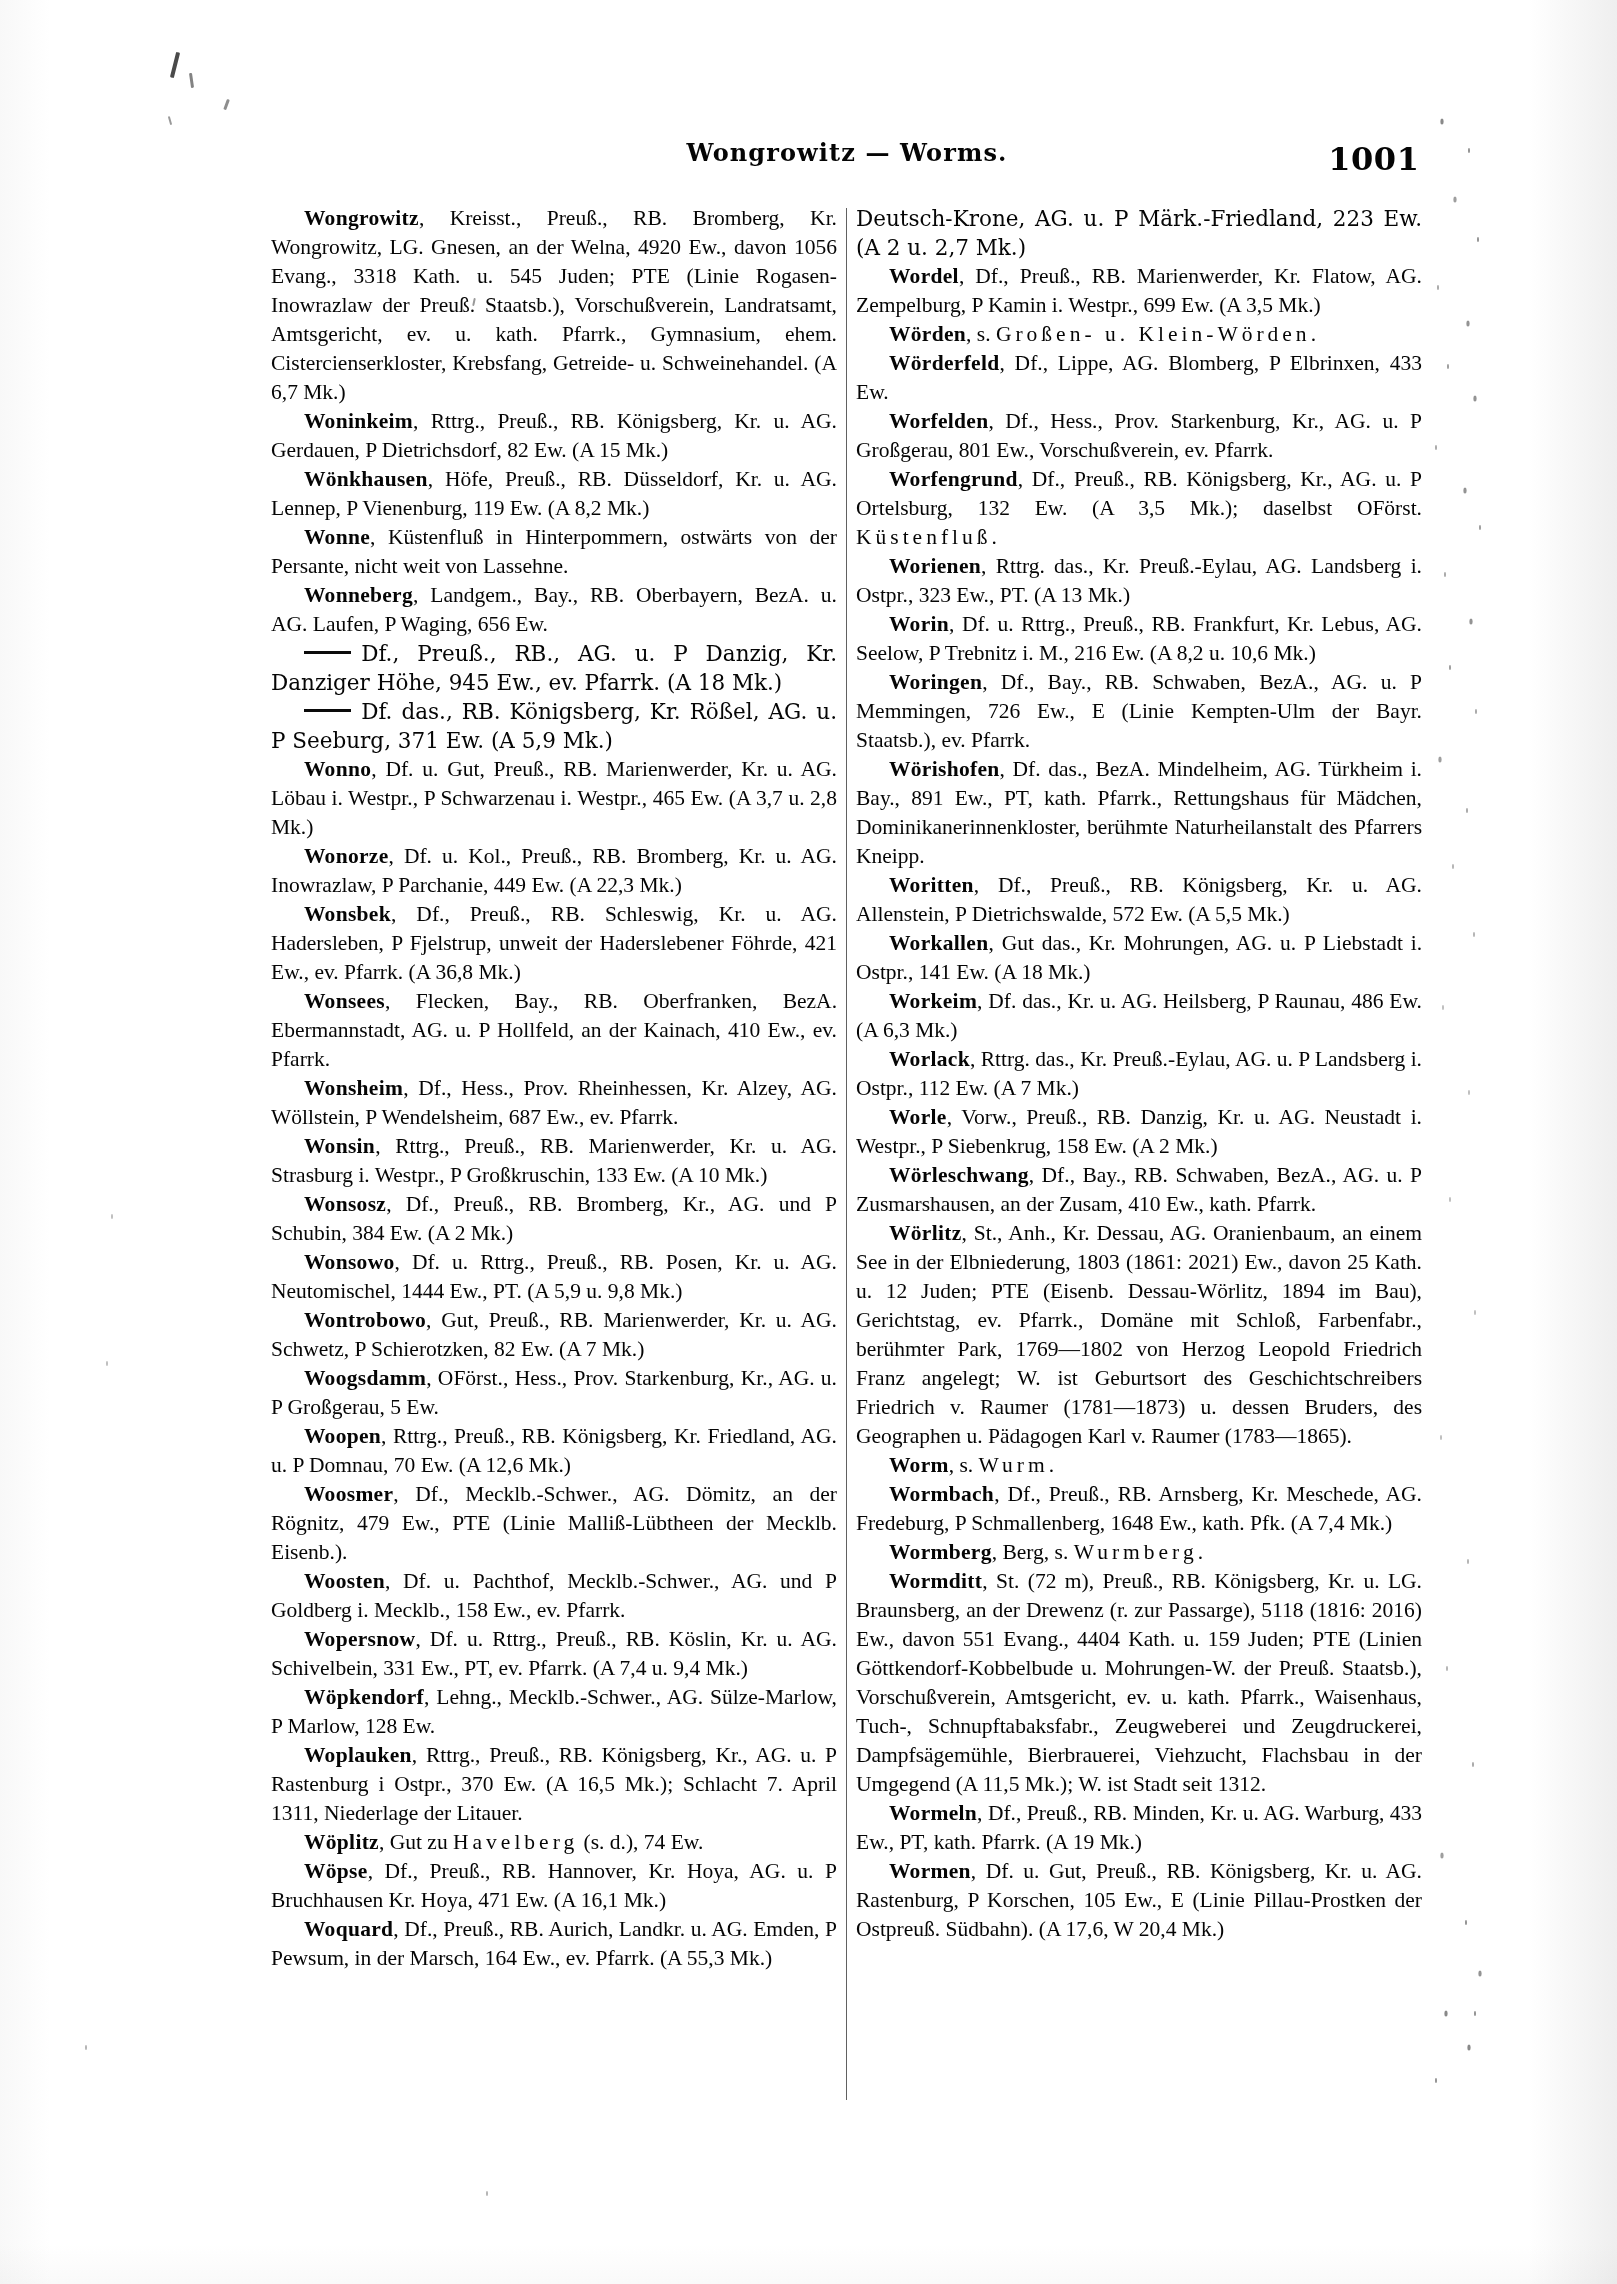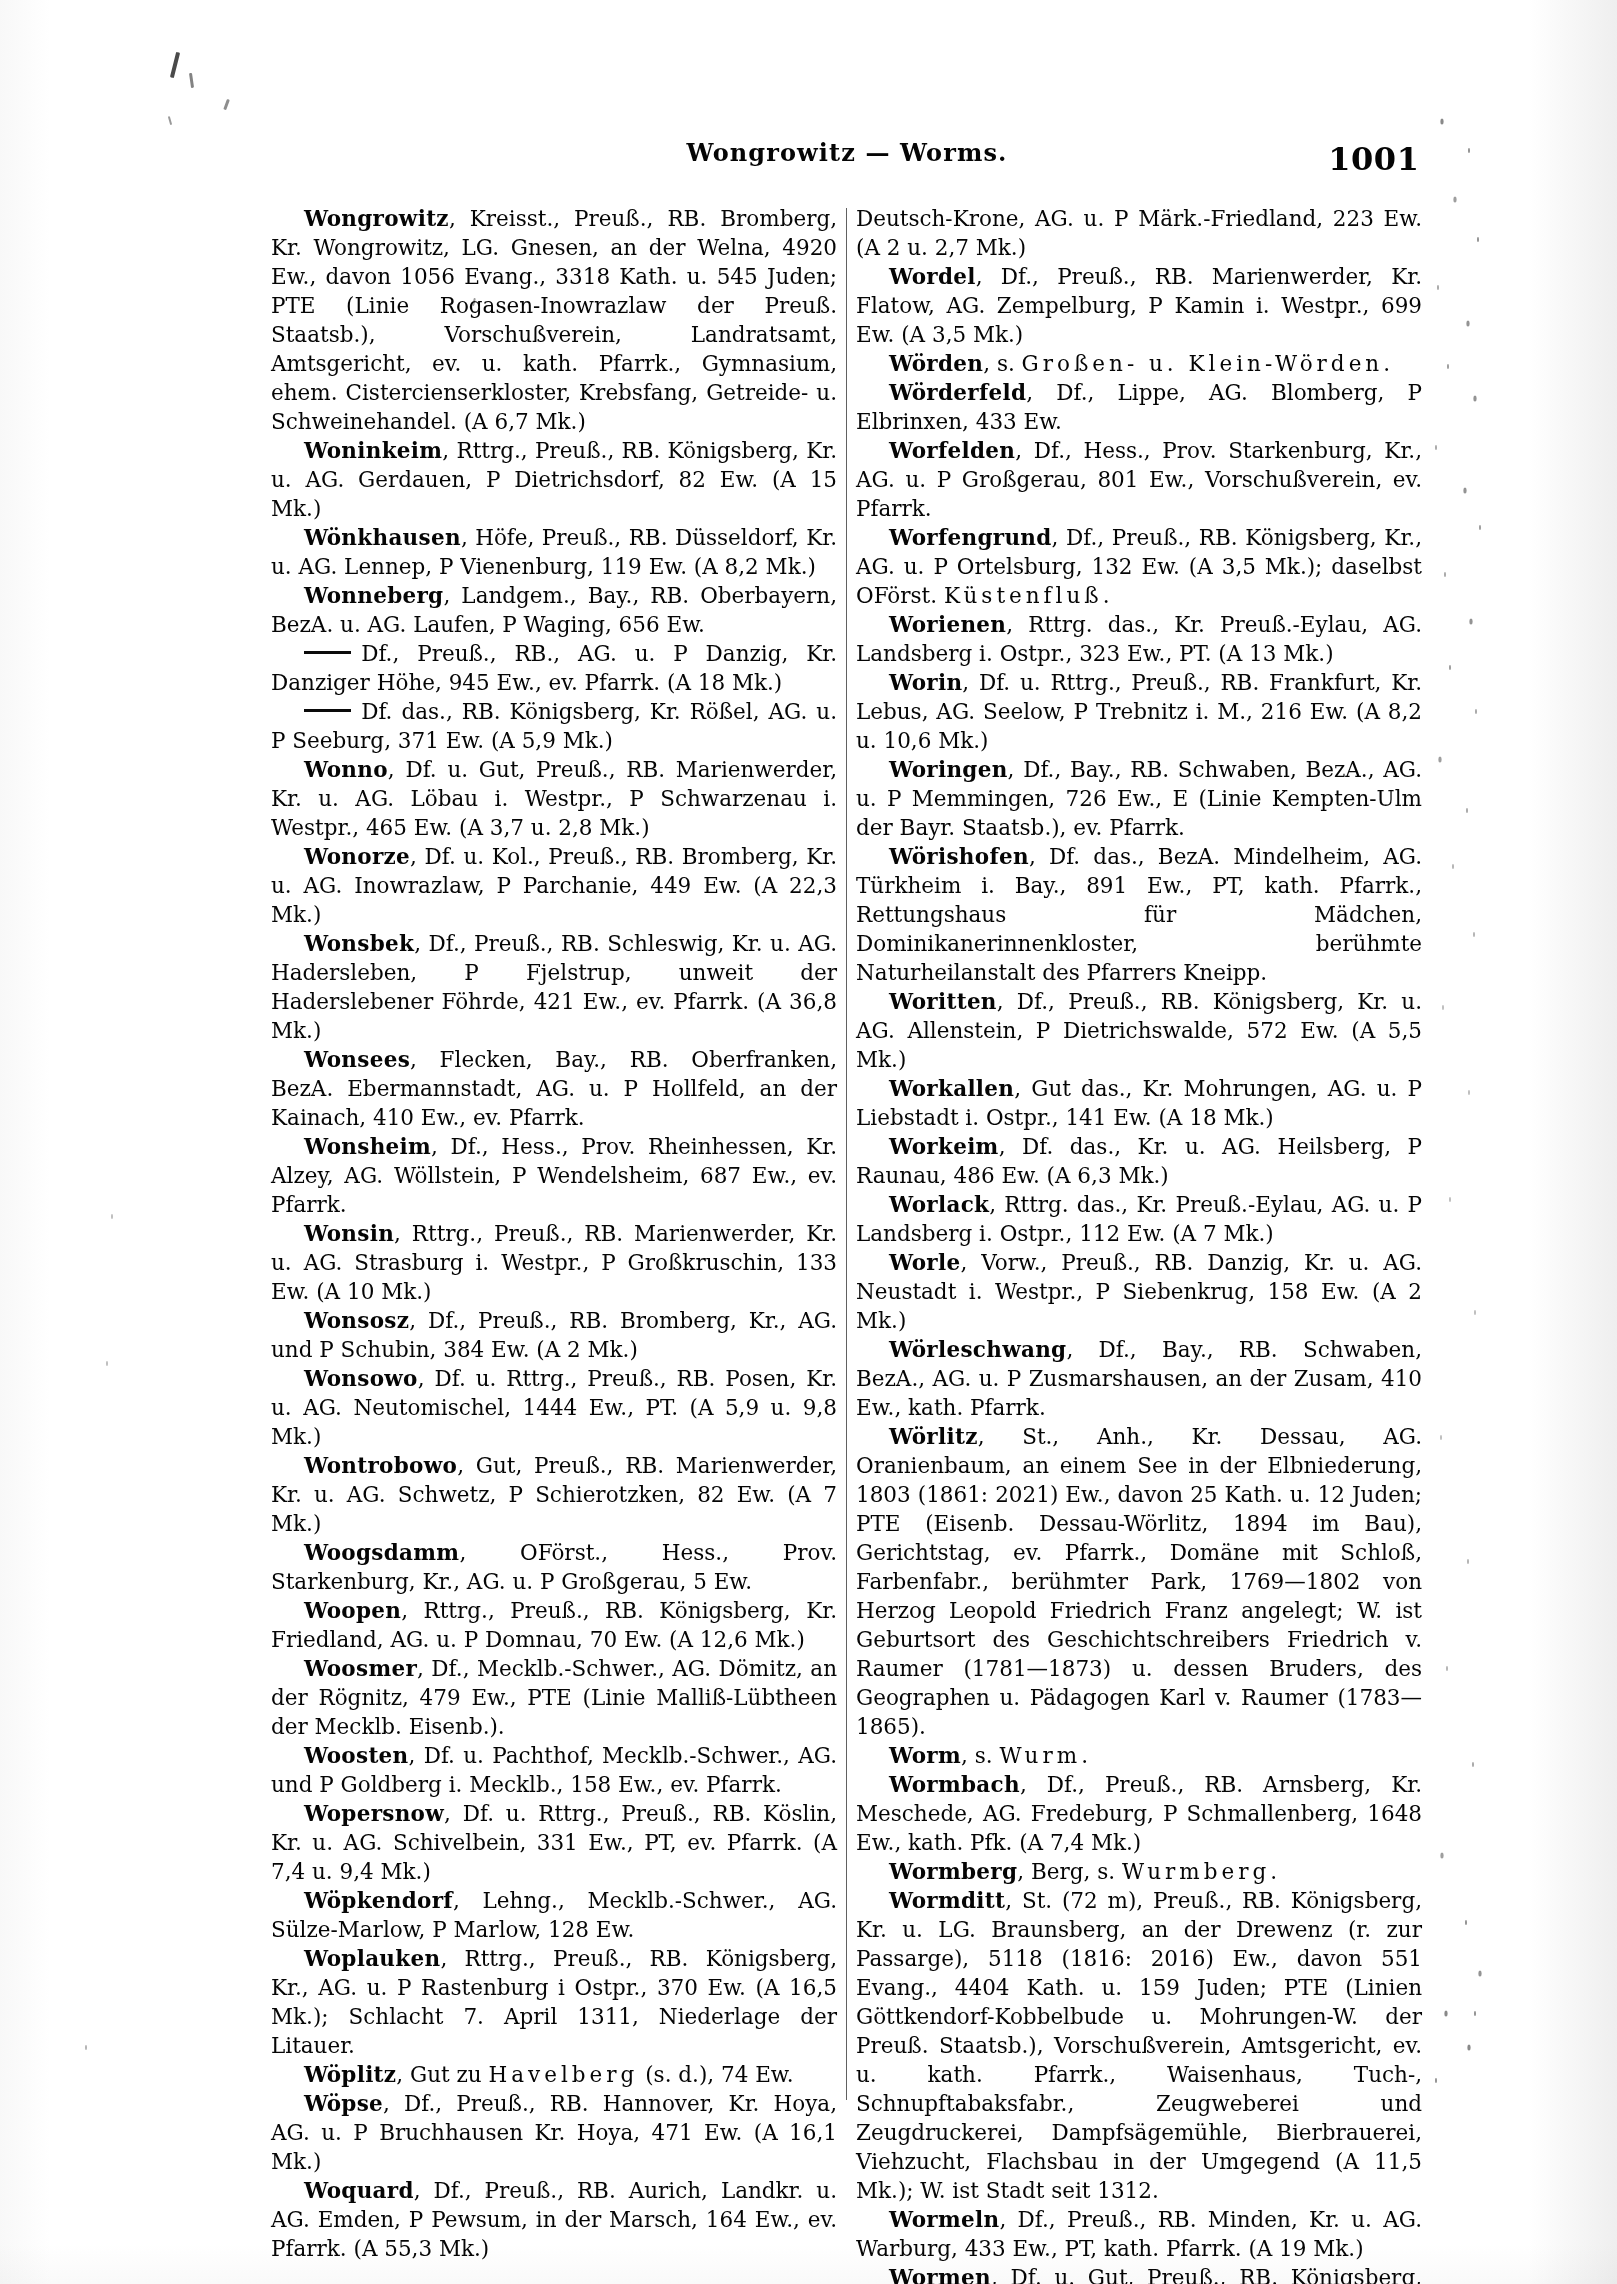--- a/index.html
+++ b/index.html
@@ -29,21 +29,21 @@
   .text-columns{
     position:absolute;top:204px;left:271px;width:1152px;
     display:flex;gap:19px;
   }
   .column{
     width:566px;
     font-size:21.5px;line-height:29px;text-align:justify;
     text-rendering:optimizeLegibility;
   }
   .column p{margin:0;padding:0;}
-  p.entry{text-indent:33px;}
+  p.entry{text-indent:33px;font-family:Liberation Serif, serif;}
   p.dash{text-indent:33px;}
   p.cont{text-indent:0;}
   .head{font-weight:bold;letter-spacing:0.3px;}
   .dash-rule{
     display:inline-block;width:47px;height:2.8px;background:#0a0a0a;
     vertical-align:middle;margin-right:10.2px;margin-top:-4.5px;
   }
   .sperr{letter-spacing:4px;}
   .column-divider{
     position:absolute;top:208px;left:846px;width:1.1px;height:1892px;
@@ -90,20 +90,21 @@
   <div class="page-number">1001</div>
 </div>
 
 <div class="column-divider"></div>
 
 <div class="text-columns">
   <div class="column">
       <p class="entry"><span class="head">Wongrowitz</span>, Kreisst., Preuß., RB. Bromberg, Kr. Wongrowitz, LG. Gnesen, an der Welna, 4920 Ew., davon 1056 Evang., 3318 Kath. u. 545 Juden; PTE (Linie Rogasen-Inowrazlaw der Preuß. Staatsb.), Vorschußverein, Landratsamt, Amtsgericht, ev. u. kath. Pfarrk., Gymnasium, ehem. Cistercienserkloster, Krebsfang, Getreide- u. Schweinehandel. (A 6,7 Mk.)</p>
       <p class="entry"><span class="head">Woninkeim</span>, Rttrg., Preuß., RB. Königsberg, Kr. u. AG. Gerdauen, P Dietrichsdorf, 82 Ew. (A 15 Mk.)</p>
       <p class="entry"><span class="head">Wönkhausen</span>, Höfe, Preuß., RB. Düsseldorf, Kr. u. AG. Lennep, P Vienenburg, 119 Ew. (A 8,2 Mk.)</p>
+      <p class="entry"><span class="head">Wonne</span>, Küstenfluß in Hinterpommern, ostwärts von der Persante, nicht weit von Lassehne.</p>
       <p class="entry"><span class="head">Wonneberg</span>, Landgem., Bay., RB. Oberbayern, BezA. u. AG. Laufen, P Waging, 656 Ew.</p>
       <p class="dash"><span class="dash-rule"></span>Df., Preuß., RB., AG. u. P Danzig, Kr. Danziger Höhe, 945 Ew., ev. Pfarrk. (A 18 Mk.)</p>
       <p class="dash"><span class="dash-rule"></span>Df. das., RB. Königsberg, Kr. Rößel, AG. u. P Seeburg, 371 Ew. (A 5,9 Mk.)</p>
       <p class="entry"><span class="head">Wonno</span>, Df. u. Gut, Preuß., RB. Marienwerder, Kr. u. AG. Löbau i. Westpr., P Schwarzenau i. Westpr., 465 Ew. (A 3,7 u. 2,8 Mk.)</p>
       <p class="entry"><span class="head">Wonorze</span>, Df. u. Kol., Preuß., RB. Bromberg, Kr. u. AG. Inowrazlaw, P Parchanie, 449 Ew. (A 22,3 Mk.)</p>
       <p class="entry"><span class="head">Wonsbek</span>, Df., Preuß., RB. Schleswig, Kr. u. AG. Hadersleben, P Fjelstrup, unweit der Haderslebener Föhrde, 421 Ew., ev. Pfarrk. (A 36,8 Mk.)</p>
       <p class="entry"><span class="head">Wonsees</span>, Flecken, Bay., RB. Oberfranken, BezA. Ebermannstadt, AG. u. P Hollfeld, an der Kainach, 410 Ew., ev. Pfarrk.</p>
       <p class="entry"><span class="head">Wonsheim</span>, Df., Hess., Prov. Rheinhessen, Kr. Alzey, AG. Wöllstein, P Wendelsheim, 687 Ew., ev. Pfarrk.</p>
       <p class="entry"><span class="head">Wonsin</span>, Rttrg., Preuß., RB. Marienwerder, Kr. u. AG. Strasburg i. Westpr., P Großkruschin, 133 Ew. (A 10 Mk.)</p>
       <p class="entry"><span class="head">Wonsosz</span>, Df., Preuß., RB. Bromberg, Kr., AG. und P Schubin, 384 Ew. (A 2 Mk.)</p>

